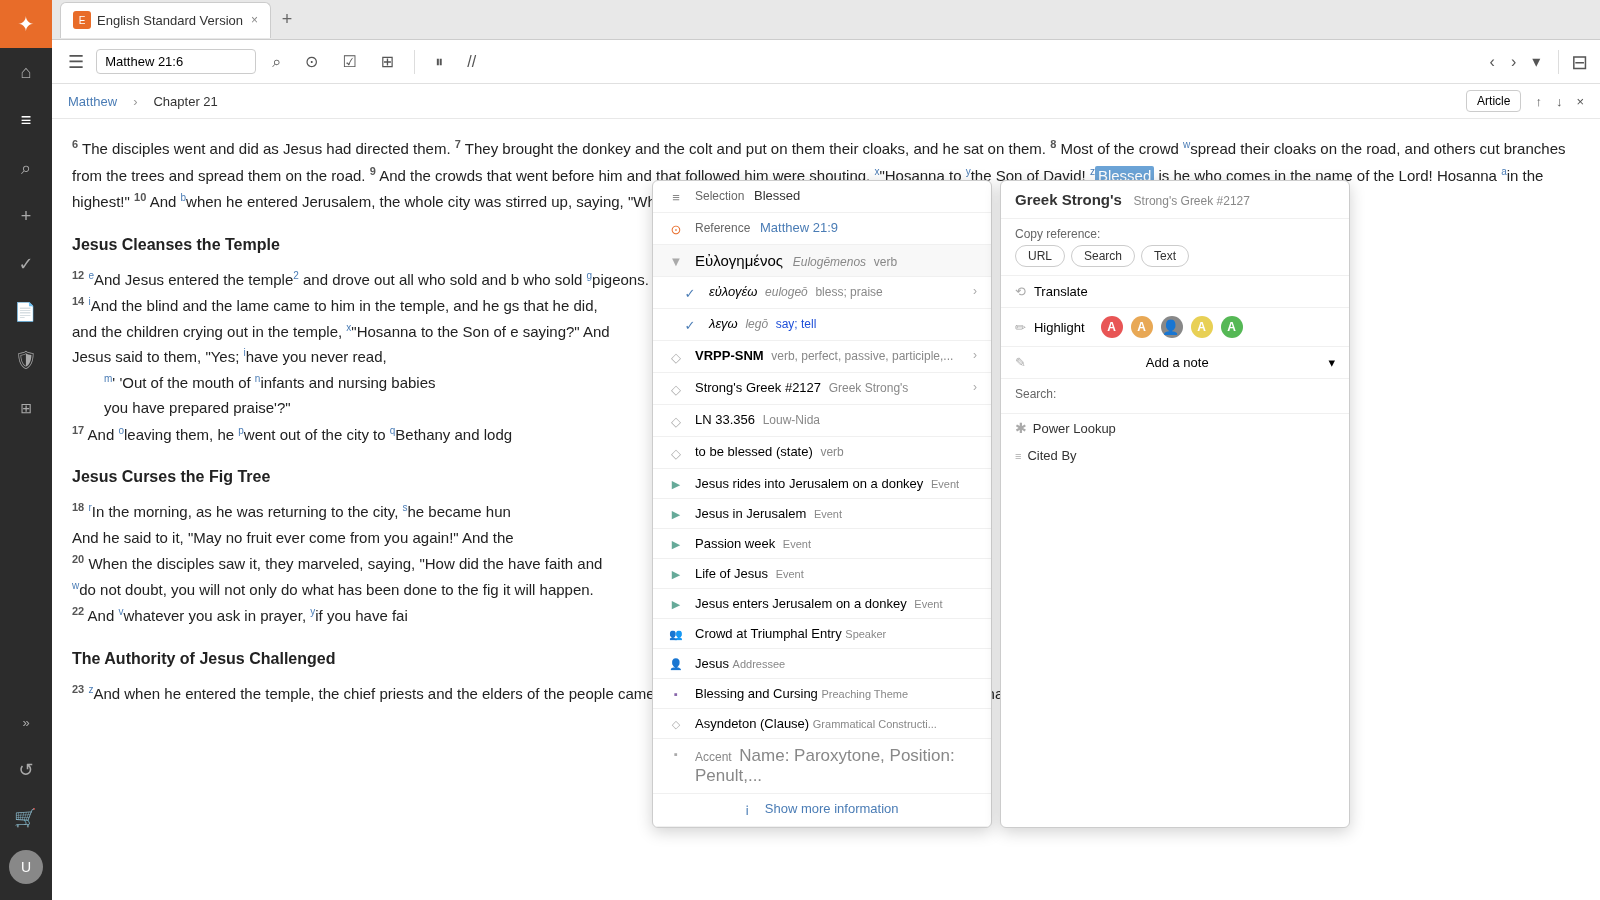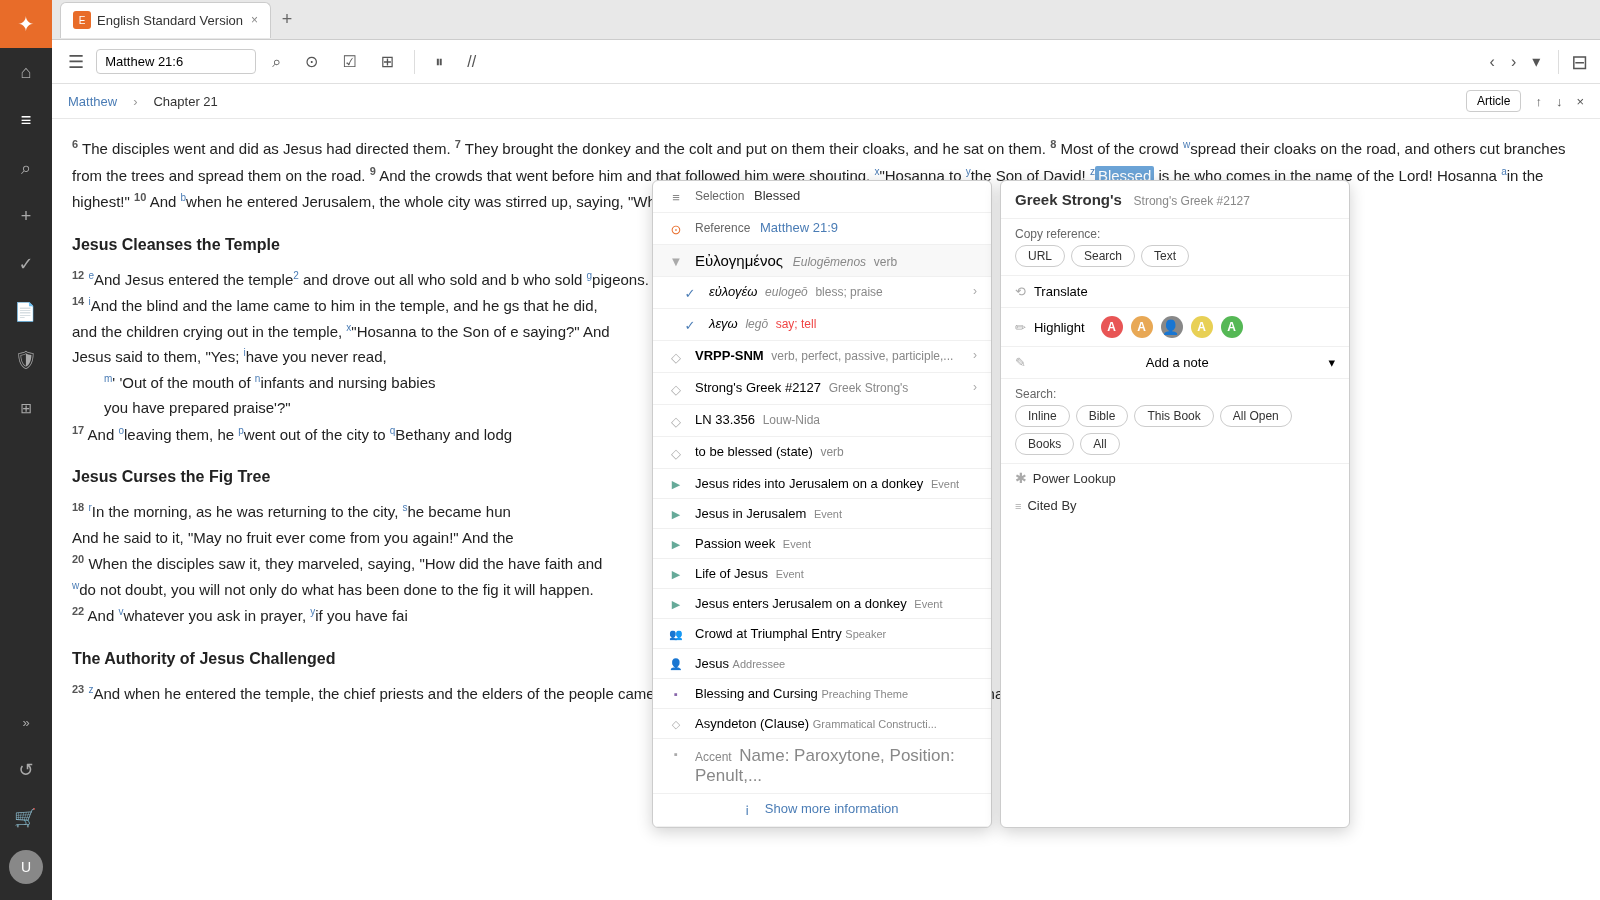--- a/index.html
+++ b/index.html
@@ -588,21 +588,21 @@
           <span style="color:#888;margin-left:4px;font-size:12px;">bless; praise</span>
         </div>
         <div class="arrow-right">›</div>
       </div>
 
       <div class="word-popup-row indent-row">
         <div class="word-popup-icon check-icon">✓</div>
         <div class="word-popup-content">
           <span style="font-style:italic;">λεγω</span>
           <span style="color:#888;font-style:italic;margin-left:4px;font-size:12px;">legō</span>
-          <span style="color:#ef4444;margin-left:4px;font-size:12px;">say; tell</span>
+          <span style="color:#1d4ed8;margin-left:4px;font-size:12px;">say; tell</span>
         </div>
       </div>
 
       <div class="word-popup-row">
         <div class="word-popup-icon" style="color:#aaa;">◇</div>
         <div class="word-popup-content">
           <span style="font-weight:bold;">VRPP-SNM</span>
           <span style="color:#888;margin-left:4px;font-size:12px;">verb, perfect, passive, participle,...</span>
         </div>
         <div class="arrow-right">›</div>
@@ -747,28 +747,20 @@
       </div>
 
       <div class="add-note-row">
         <span style="color:#aaa;">✎</span>
         <span>Add a note</span>
         <span>▾</span>
       </div>
 
       <div class="search-section">
         <div class="search-label">Search:</div>
-        <div class="search-btn-row">
-          <button class="search-btn">Inline</button>
-          <button class="search-btn">Bible</button>
-          <button class="search-btn">This Book</button>
-          <button class="search-btn">All Open</button>
-          <button class="search-btn">Books</button>
-          <button class="search-btn">All</button>
-        </div>
       </div>
 
 
       <div class="power-lookup-row">
         <span style="color:#aaa;font-size:14px;">✱</span>
         <span>Power Lookup</span>
       </div>
 
       <div class="cited-by-row">
         <span style="color:#aaa;font-size:11px;">≡</span>

